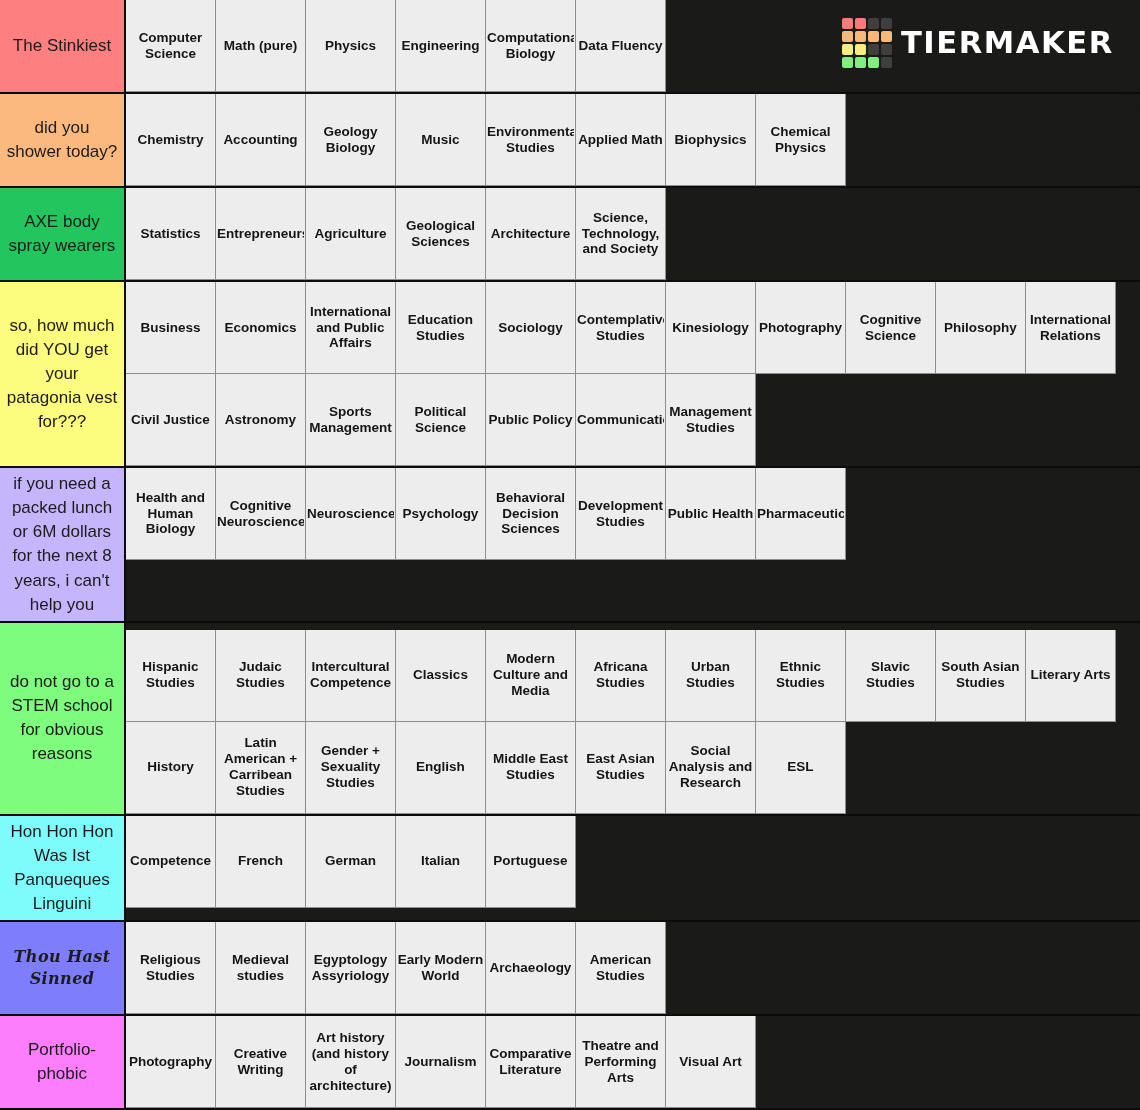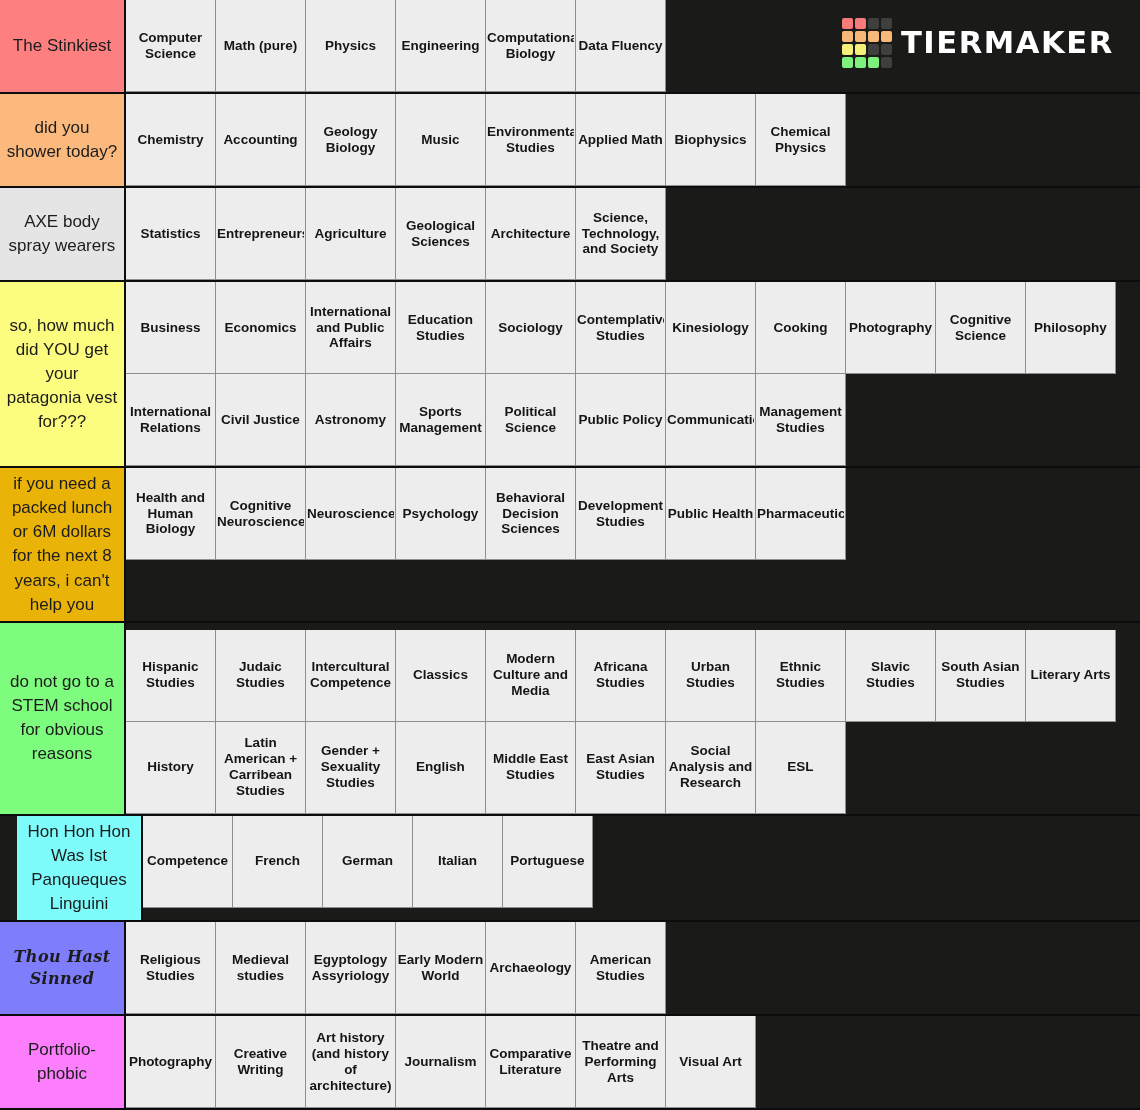--- a/index.html
+++ b/index.html
@@ -203,21 +203,21 @@
           </div>
           <div class="tier-item">
             <span>Biophysics</span>
           </div>
           <div class="tier-item">
             <span>Chemical Physics</span>
           </div>
         </div>
       </div>
       <div class="tier-row">
-        <div class="tier-label" style="background: #e5e5e5;">AXE body spray wearers</div>
+        <div class="tier-label" style="background: #22c55e;">AXE body spray wearers</div>
         <div class="tier-items" style="min-height: 92px;">
           <div class="tier-item">
             <span>Statistics</span>
           </div>
           <div class="tier-item">
             <span>Entrepreneurship</span>
           </div>
           <div class="tier-item">
             <span>Agriculture</span>
           </div>
@@ -250,23 +250,20 @@
           <div class="tier-item">
             <span>Sociology</span>
           </div>
           <div class="tier-item">
             <span>Contemplative Studies</span>
           </div>
           <div class="tier-item">
             <span>Kinesiology</span>
           </div>
           <div class="tier-item">
-            <span>Cooking</span>
-          </div>
-          <div class="tier-item">
             <span>Photography</span>
           </div>
           <div class="tier-item">
             <span>Cognitive Science</span>
           </div>
           <div class="tier-item">
             <span>Philosophy</span>
           </div>
           <div class="tier-item">
             <span>International Relations</span>
@@ -288,21 +285,21 @@
           </div>
           <div class="tier-item">
             <span>Communications</span>
           </div>
           <div class="tier-item">
             <span>Management Studies</span>
           </div>
         </div>
       </div>
       <div class="tier-row">
-        <div class="tier-label" style="background: #eab308; text-align: center;">if you need a packed lunch or 6M dollars for the next 8 years, i can't help you</div>
+        <div class="tier-label" style="background: #c4b5fd; text-align: center;">if you need a packed lunch or 6M dollars for the next 8 years, i can't help you</div>
         <div class="tier-items" style="min-height: 92px;">
           <div class="tier-item">
             <span>Health and Human Biology</span>
           </div>
           <div class="tier-item">
             <span>Cognitive Neuroscience</span>
           </div>
           <div class="tier-item">
             <span>Neuroscience</span>
           </div>
@@ -379,21 +376,21 @@
           </div>
           <div class="tier-item">
             <span>Social Analysis and Research</span>
           </div>
           <div class="tier-item">
             <span>ESL</span>
           </div>
         </div>
       </div>
       <div class="tier-row">
-        <div class="tier-label" style="background: rgb(126, 252, 252); margin-left: 17px;">Hon Hon Hon Was Ist Panqueques Linguini</div>
+        <div class="tier-label" style="background: rgb(126, 252, 252);">Hon Hon Hon Was Ist Panqueques Linguini</div>
         <div class="tier-items" style="min-height: 92px;">
           <div class="tier-item">
             <span>Competence</span>
           </div>
           <div class="tier-item">
             <span>French</span>
           </div>
           <div class="tier-item">
             <span>German</span>
           </div>

